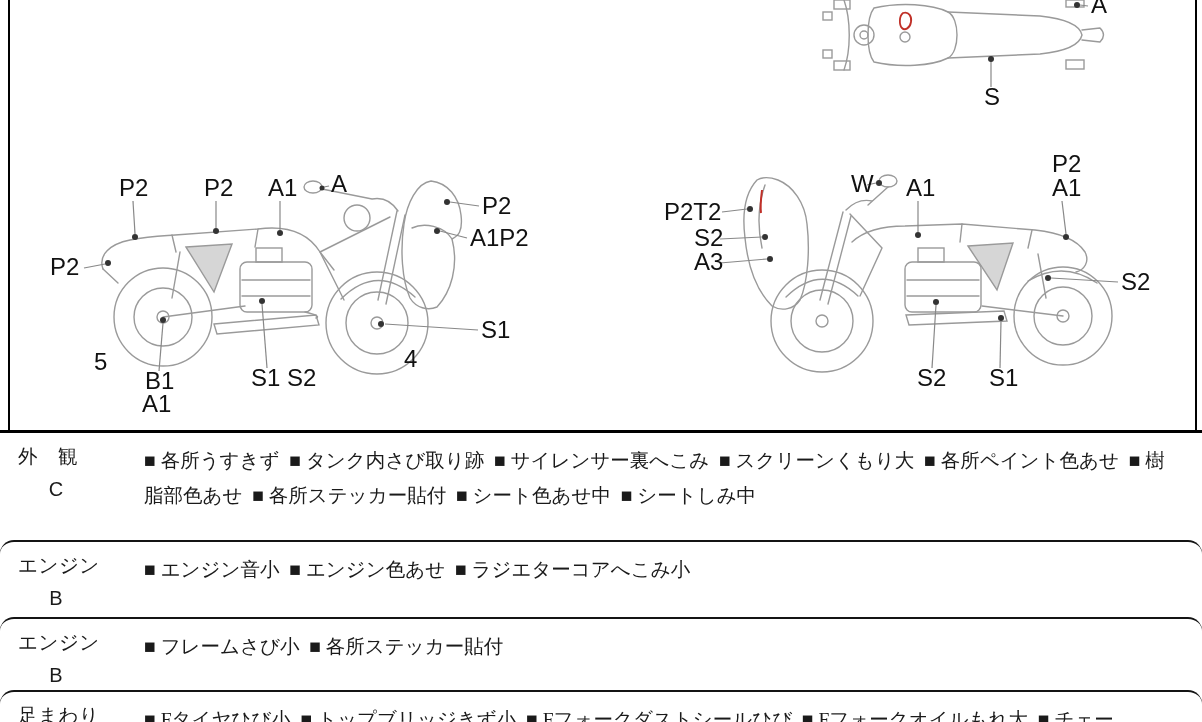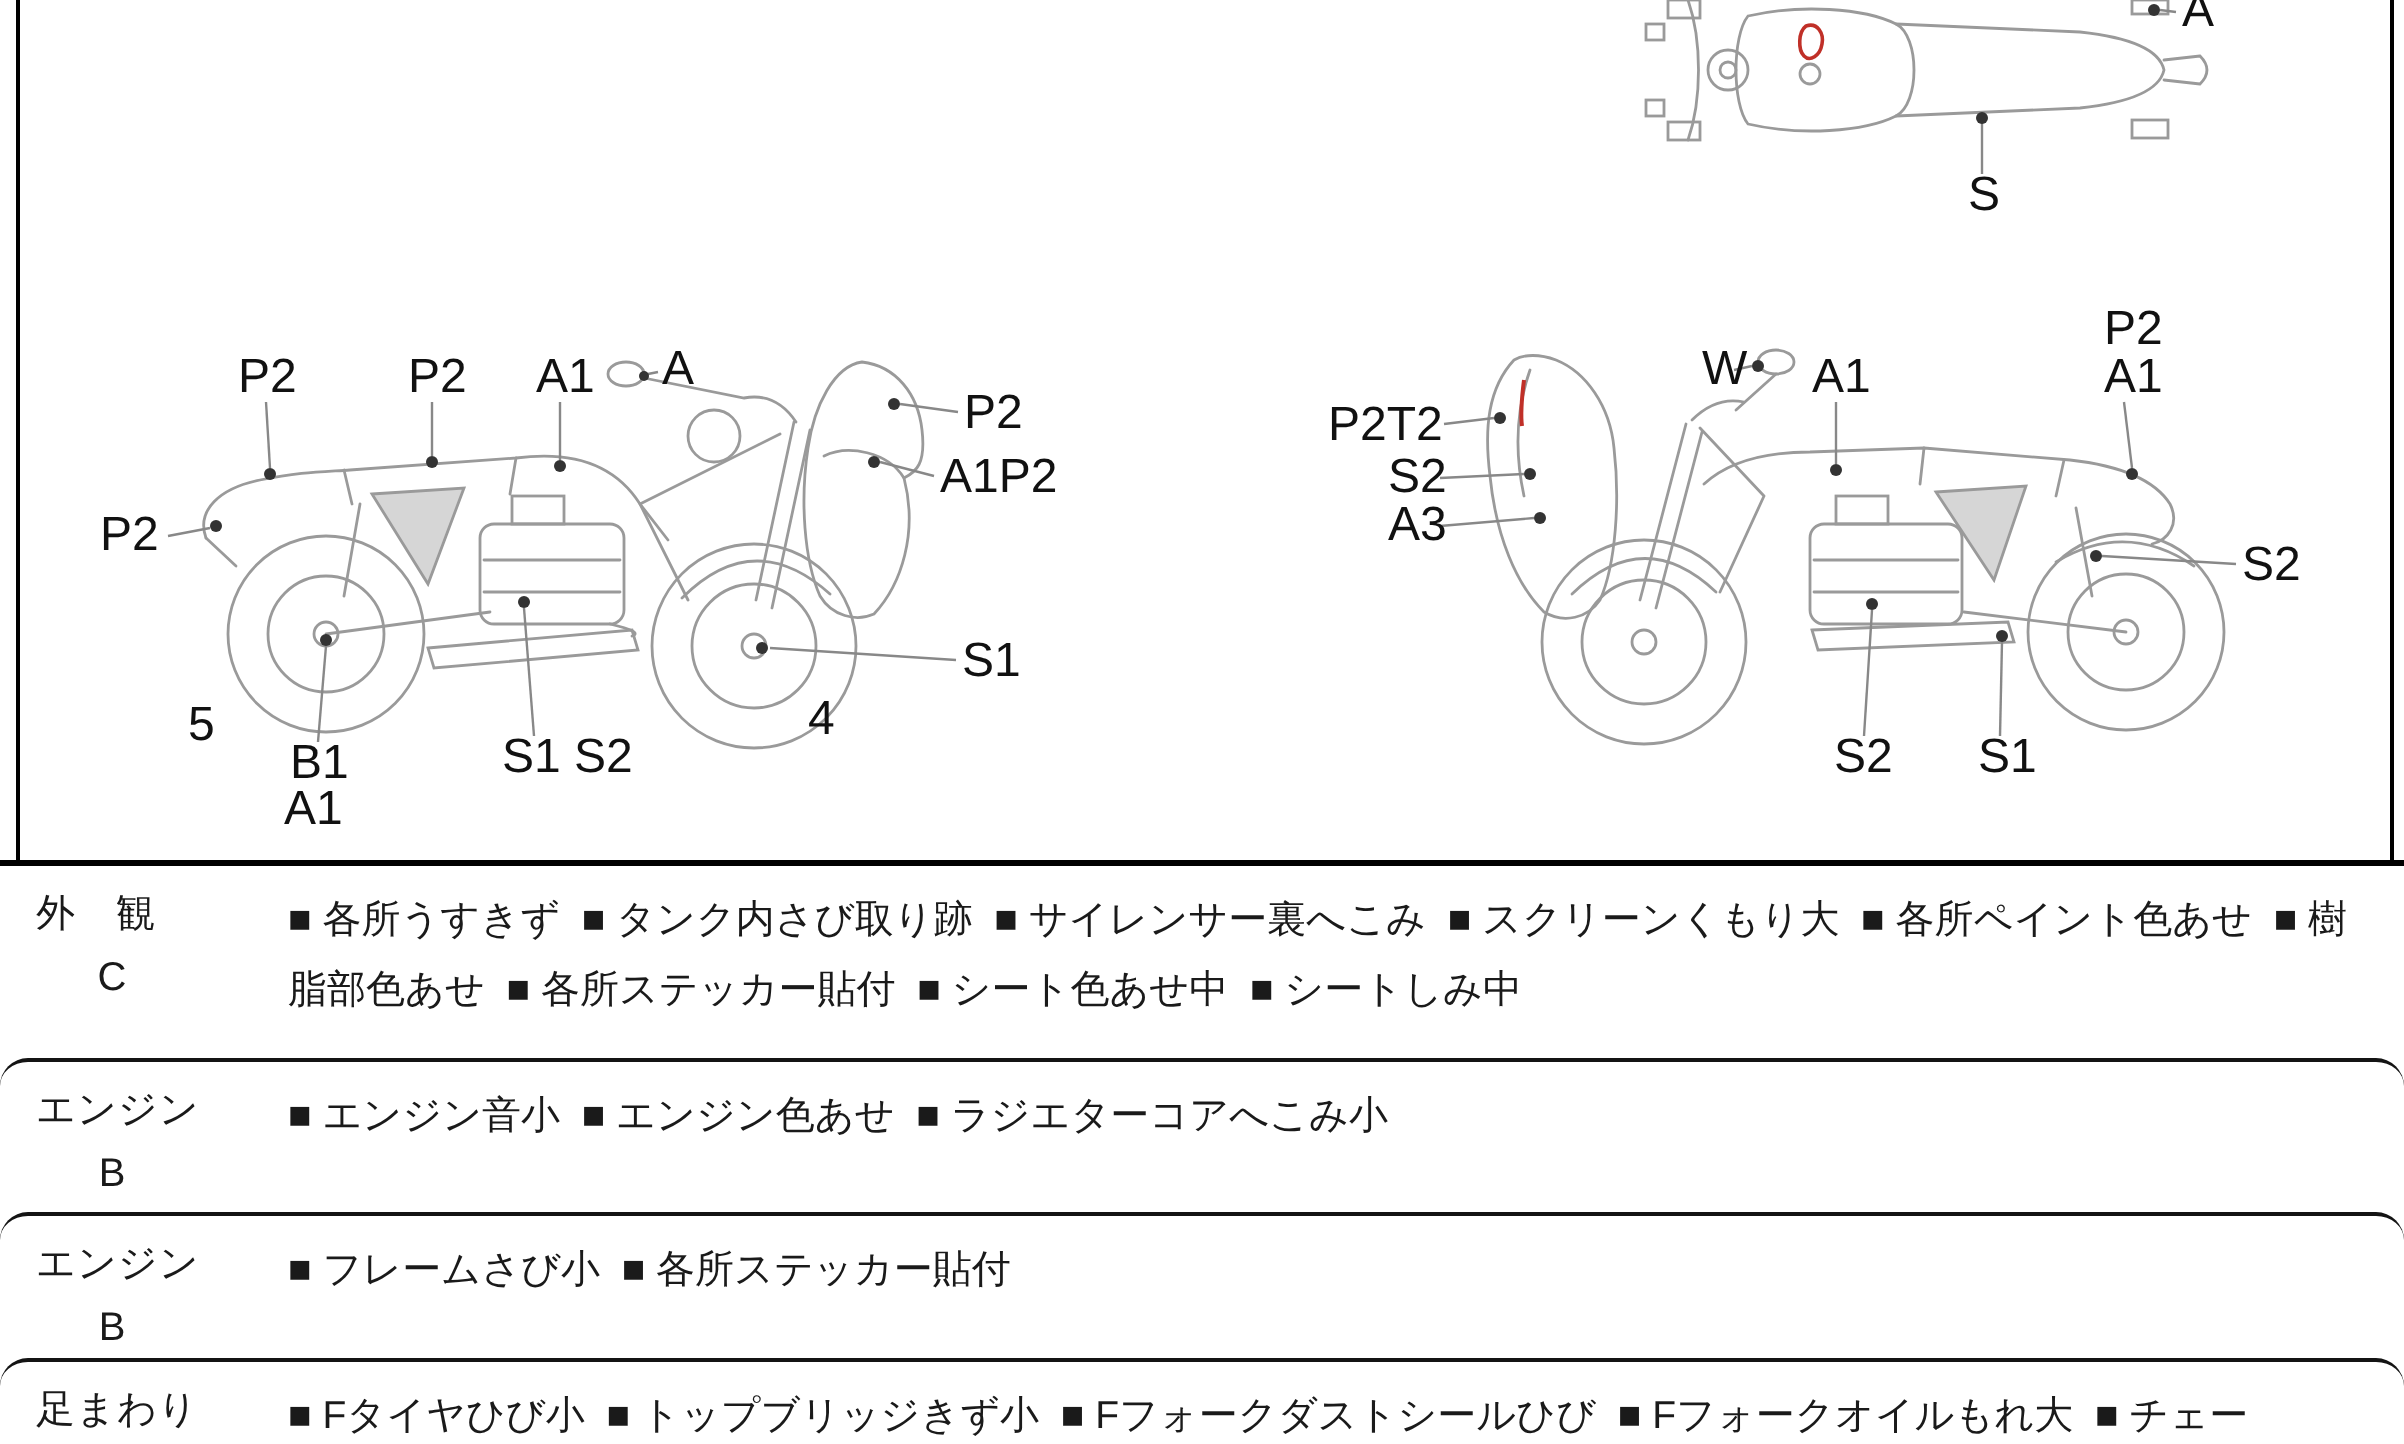--- a/index.html
+++ b/index.html
@@ -7,29 +7,29 @@
     position:relative;width:1202px;height:722px;background:#ffffff;overflow:hidden;
     font-family:"Liberation Sans","DejaVu Sans",sans-serif;color:#1a1a1a;
   }
   .drawing-area{position:absolute;top:0;left:0;width:1202px;height:430px;}
   .frame-border{position:absolute;top:0;left:8px;right:5px;height:430px;
     border-left:2px solid #000;border-right:2px solid #000;pointer-events:none;}
   .diagram-svg{position:absolute;top:0;left:0;}
   .table-area{position:absolute;top:430px;left:0;width:1202px;bottom:0;border-top:3px solid #000;}
   .trow{display:flex;overflow:hidden;}
   .trow + .trow{border-top:2px solid #141414;border-radius:14px;}
-  .trow:nth-child(1){height:96px;}
+  .trow:nth-child(1){height:107px;}
   .trow:nth-child(2){height:75px;}
   .trow:nth-child(3){height:71px;}
   .trow:nth-child(4){height:62px;}
   .cat-cell{width:130px;box-sizing:border-box;padding:10px 0 0 18px;flex:none;}
   .cat{font-size:19.5px;letter-spacing:0.5px;white-space:pre;}
   .grade{width:76px;text-align:center;font-size:20px;margin-top:8px;}
   .items-cell{flex:1;box-sizing:border-box;padding:10px 22px 0 14px;
-    font-size:19.5px;line-height:35px;white-space:pre-wrap;word-break:break-all;}
+    font-size:19.5px;line-height:35px;white-space:pre-wrap;word-break:break-all;font-family:Liberation Serif, serif;}
   svg text{font-family:"Liberation Sans","DejaVu Sans",sans-serif;}
 </style>
 </head>
 <body>
 
 <div class="sheet">
 
   <div class="drawing-area">
     <svg class="diagram-svg" width="1202" height="430" viewBox="0 0 1202 430">
 

